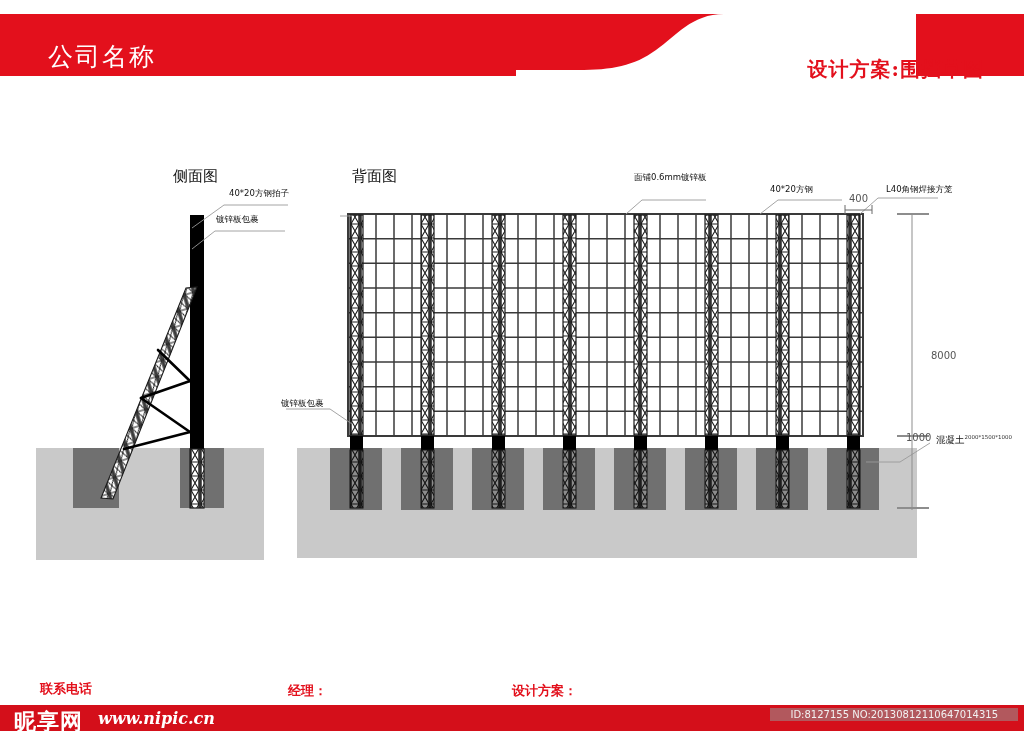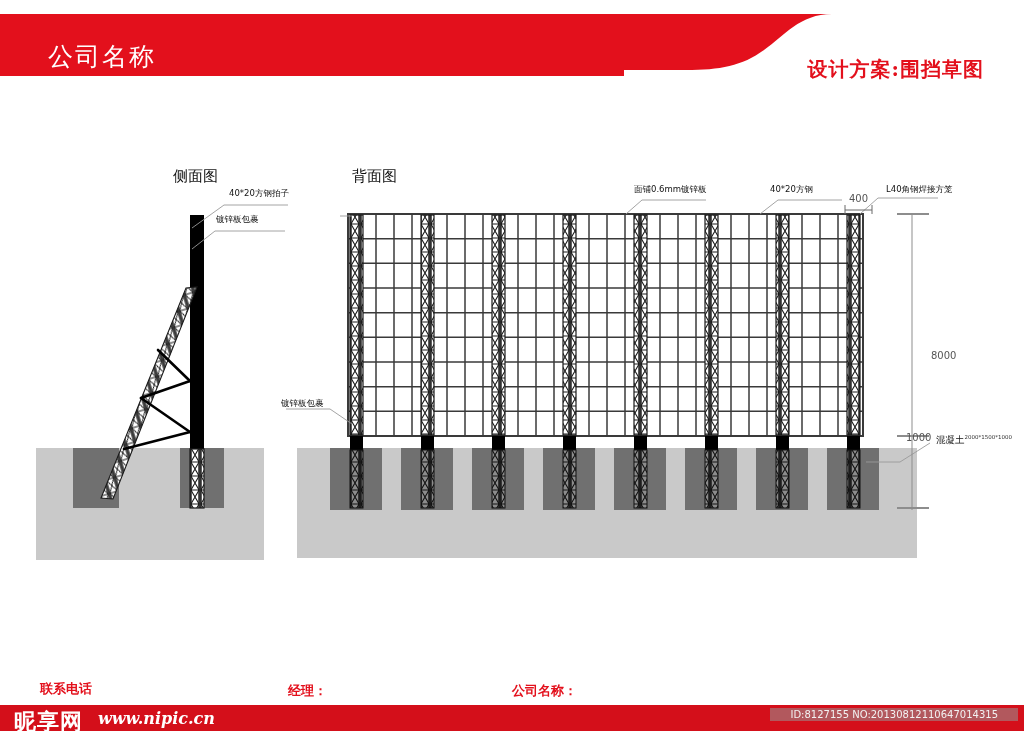--- a/index.html
+++ b/index.html
@@ -7,21 +7,21 @@
     width:1024px;height:737px;
     background:#ffffff;
     font-family:"Liberation Sans","DejaVu Sans",sans-serif;
     overflow:hidden;
     position:relative;
   }
   .page{position:absolute;inset:0;}
 
   
   .header{
-    position:absolute;left:0;top:14px;width:1024px;height:62px;
+    position:absolute;left:0;top:14px;width:916px;height:62px;
   }
   .header-red{
     position:absolute;left:0;top:0;width:1024px;height:62px;
     background:#e3101c;
   }
   
   .header-cut{
     position:absolute;right:0;top:0;width:400px;height:62px;
     overflow:hidden;
   }
@@ -267,35 +267,35 @@
     </svg>
 
     <div class="vlabel" style="left:173px;top:167px;">侧面图</div>
     <div class="vlabel" style="left:352px;top:167px;">背面图</div>
 
     <div class="note" style="left:229px;top:188px;">40*20方钢拍子</div>
     <div class="note" style="left:216px;top:214px;">镀锌板包裹</div>
 
     <div class="note" style="left:281px;top:398px;">镀锌板包裹</div>
 
-    <div class="note" style="left:634px;top:184px;">面铺0.6mm镀锌板</div>
+    <div class="note" style="left:634px;top:172px;">面铺0.6mm镀锌板</div>
     <div class="note" style="left:770px;top:184px;">40*20方钢</div>
     <div class="note" style="left:886px;top:184px;">L40角钢焊接方笼</div>
 
     <div class="dim" style="left:849px;top:193px;">400</div>
     <div class="dim" style="left:931px;top:322px;margin-top:28px;">8000</div>
     <div class="dim" style="left:906px;top:432px;">1000</div>
 
     <div class="note-big" style="left:936px;top:434px;">
       <span>混凝土</span><span class="note-tiny">2000*1500*1000</span>
     </div>
   </div>
 
   <div class="footer-text" style="left:40px;top:680px;">联系电话</div>
   <div class="footer-text" style="left:288px;top:682px;">经理：</div>
-  <div class="footer-text" style="left:512px;top:682px;">公司名称：</div>
+  <div class="footer-text" style="left:512px;top:682px;">设计方案：</div>
 
   <div class="wm-band"></div>
   <div class="wm-logo">昵享网</div>
   <div class="wm-url">www.nipic.cn</div>
   <div class="wm-id">ID:8127155 NO:20130812110647014315</div>
 
 </div>
 
 </body></html>

